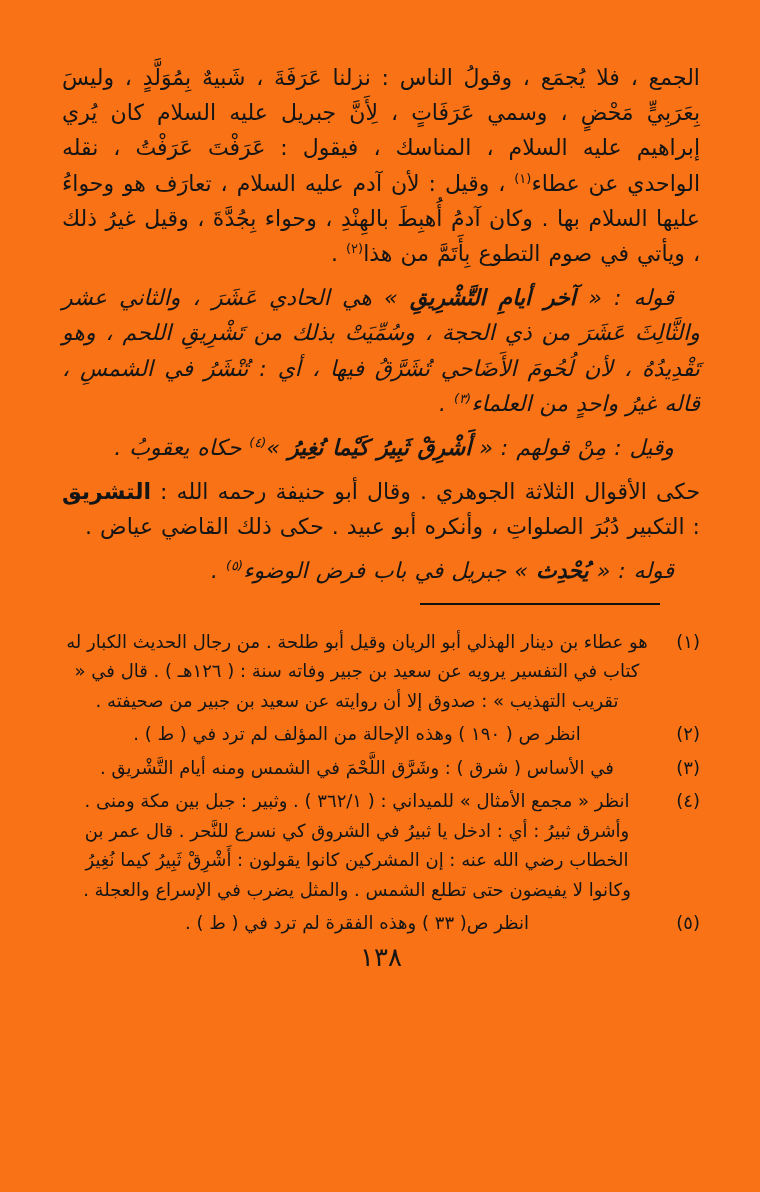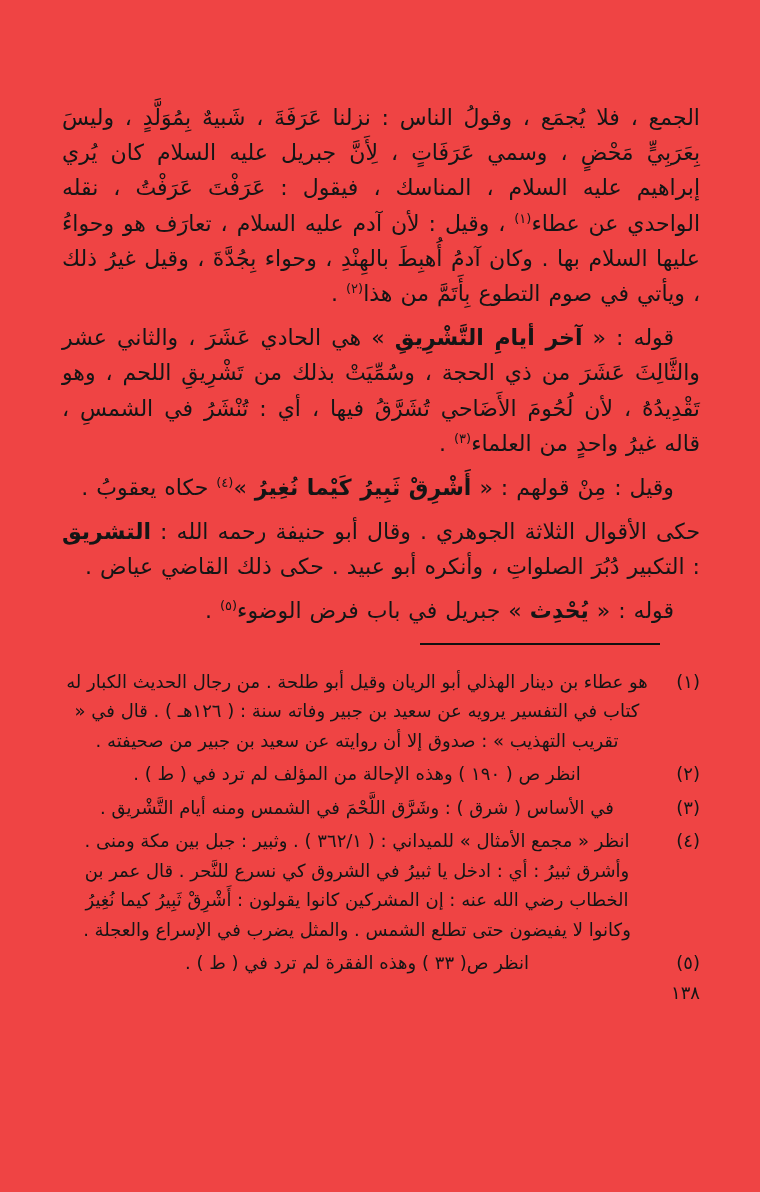--- a/index.html
+++ b/index.html
@@ -1,53 +1,53 @@
 <!DOCTYPE html>
 <html lang="ar"><head>
 <meta charset="utf-8">
 <style>
   html, body { margin: 0; padding: 0; background: #e8e8e8; }
   .page {
     width: 760px; height: 1192px;
     margin: 0 auto;
-    background: #ef4444;
+    background: #f97316;
     color: #151515;
     direction: rtl;
     box-sizing: border-box;
-    padding: 100px 60px 0 62px;
+    padding: 60px 60px 0 62px;
     font-family: "DejaVu Sans", sans-serif;
     overflow: hidden;
   }
   .body-text p {
     margin: 0 0 9px 0;
     font-size: 22px;
     line-height: 1.6;
     text-align: justify;
     word-spacing: 1px;
   }
-  .body-text p.indent { text-indent: 26px; }
+  .body-text p.indent { text-indent: 26px; font-style: italic; }
   .b { font-weight: bold; }
   sup.fn-ref {
     font-size: 13px;
     vertical-align: super;
     line-height: 0;
   }
   .fn-separator {
     width: 240px;
     height: 0;
     border-top: 2px solid #111111;
     margin: 14px 40px 22px 0;
   }
   .footnotes { font-size: 18px; line-height: 1.64; }
   .footnote { display: flex; gap: 12px; margin-bottom: 4px; }
   .fn-num { flex: 0 0 36px; text-align: right; white-space: nowrap; }
   .fn-text { flex: 1 1 auto; text-align: center; }
   .page-number {
-    text-align: right;
-    font-size: 18px;
+    text-align: center;
+    font-size: 26px;
     margin-top: 0;
     letter-spacing: 2px;
   }
 </style>
 </head>
 <body>
 
 <div class="page">
 
   <main class="body-text">

